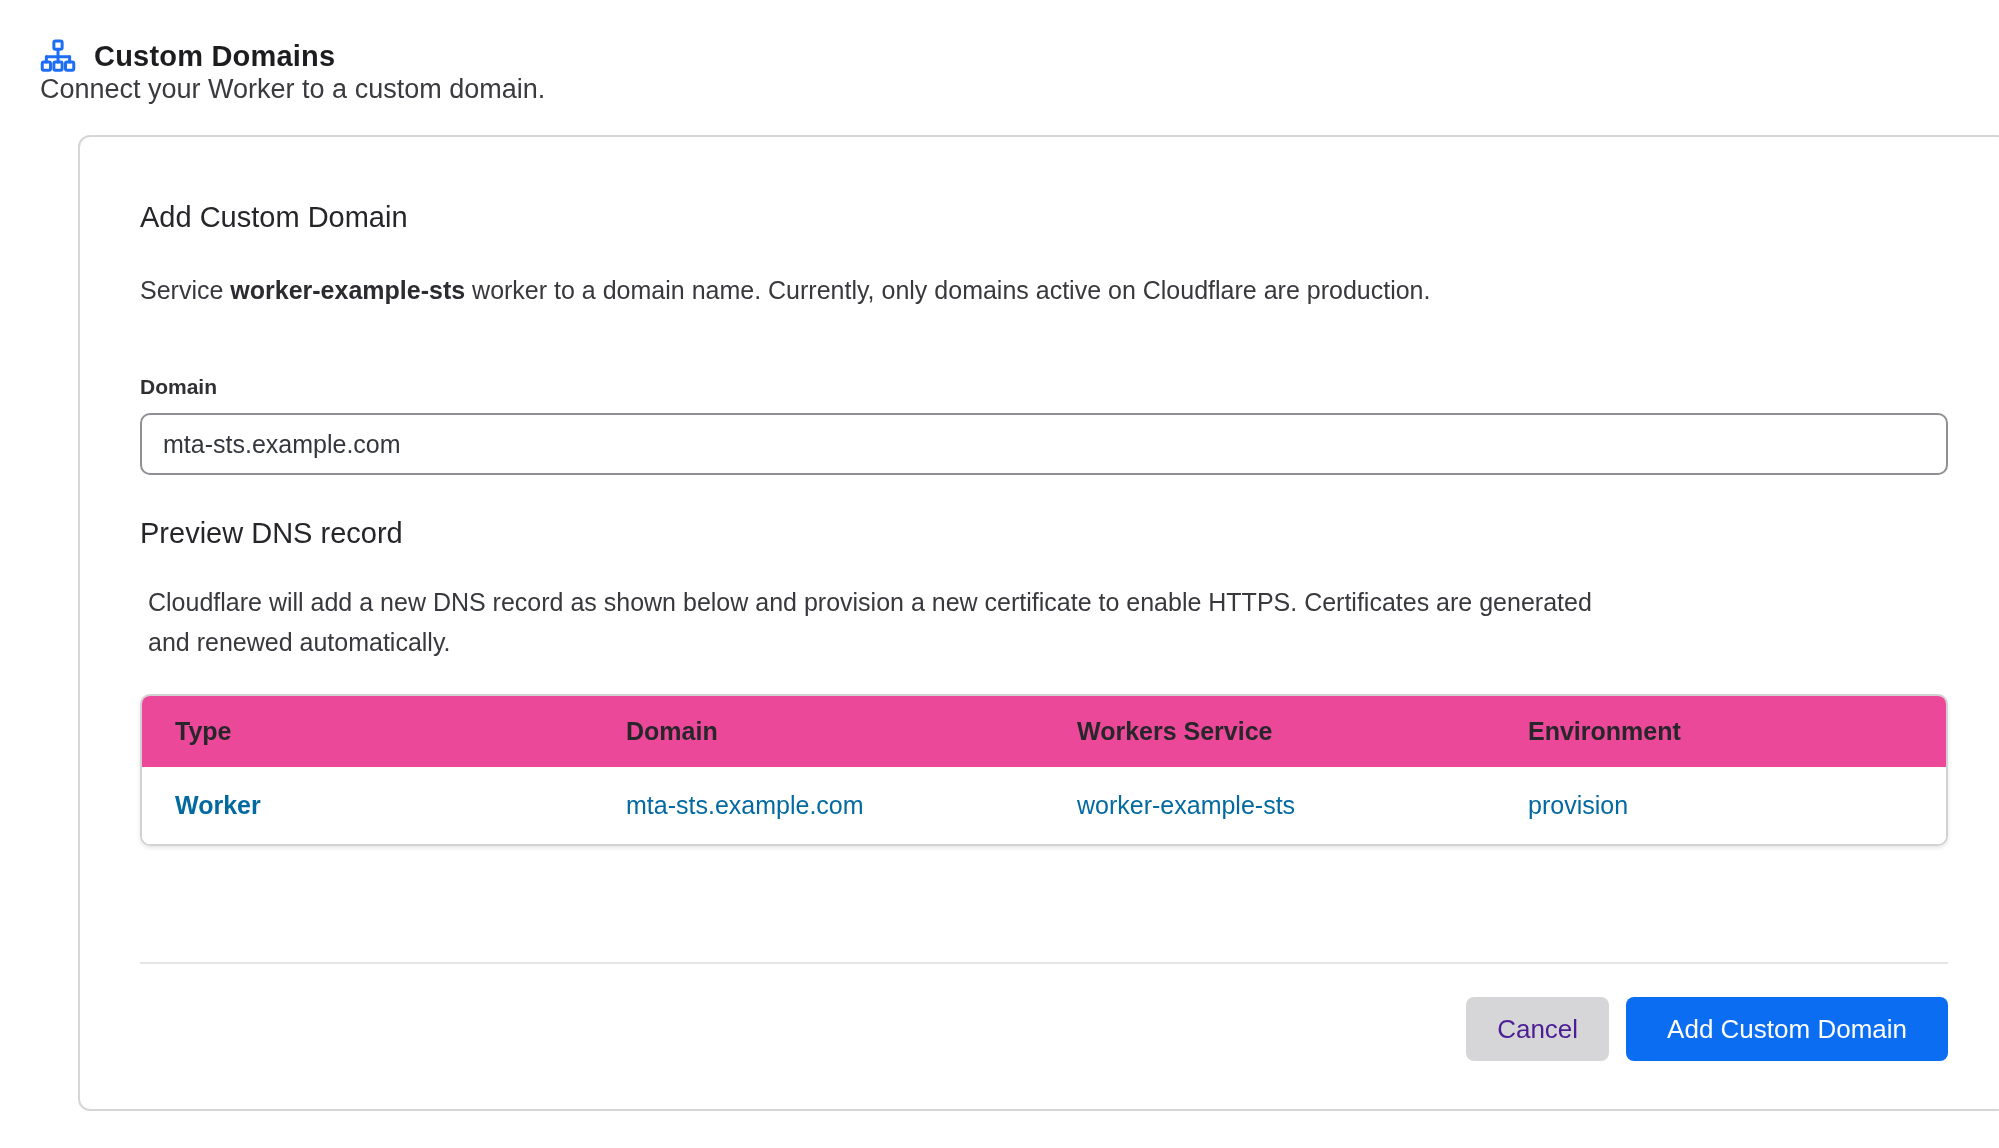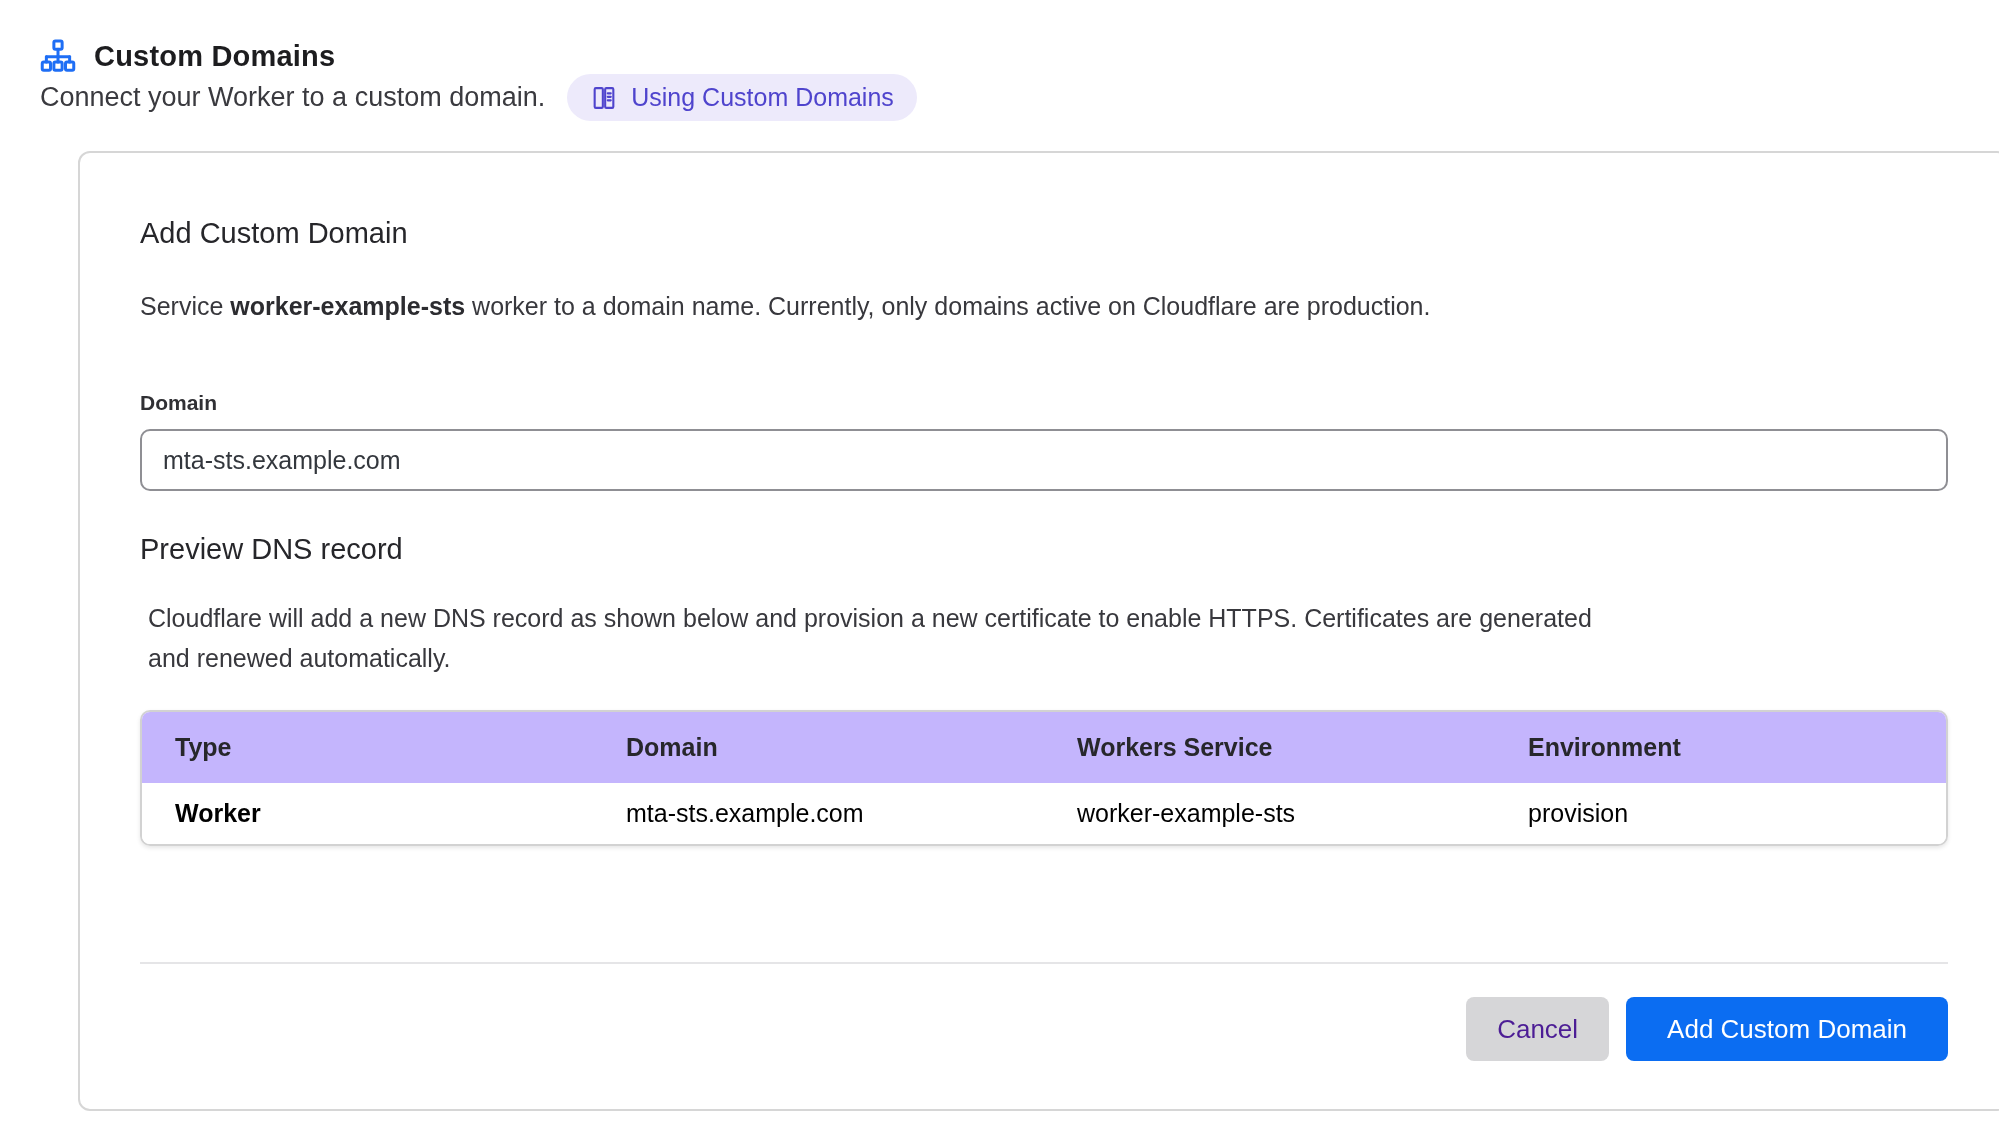--- a/index.html
+++ b/index.html
@@ -51,24 +51,24 @@
 
   
   .dns-table-wrap {
     margin-top: 32px;
     border: 2px solid #d2d2d2; border-radius: 10px;
     box-shadow: 0 2px 4px rgba(0,0,0,0.10);
     overflow: hidden;
   }
   table.dns-table { width: 100%; border-collapse: collapse; font-size: 25px; }
   table.dns-table th {
-    background: #c4b5fd; text-align: left; font-weight: 600; color: #27272b;
+    background: #ec4899; text-align: left; font-weight: 600; color: #27272b;
     padding: 21px 33px; width: 25%;
   }
-  table.dns-table td { background: #fff; padding: 16px 33px; color: #000000; }
+  table.dns-table td { background: #fff; padding: 24px 33px; color: #0369a1; }
   td.cell-bold { font-weight: 700; color: #28282c; }
 
   
   .footer-divider { margin-top: 116px; border-top: 2px solid #e5e5e7; height: 0; }
   .footer { margin-top: 33px; display: flex; justify-content: flex-end; gap: 17px; }
   .btn {
     height: 64px; border: none; border-radius: 8px; font-size: 26px;
     font-family: "Liberation Sans", sans-serif; cursor: pointer;
     display: inline-flex; align-items: center; justify-content: center;
   }
@@ -90,30 +90,20 @@
         <rect x="1.5" y="16" width="5.5" height="5.5" rx="1"></rect>
         <rect x="9.25" y="16" width="5.5" height="5.5" rx="1"></rect>
         <rect x="17" y="16" width="5.5" height="5.5" rx="1"></rect>
       </svg>
     </span>
     <span class="page-title">Custom Domains</span>
   </div>
 
   <div class="subtitle-row">
     <span class="subtitle">Connect your Worker to a custom domain.</span>
-    <span class="docs-badge">
-      <span style="display:flex;">
-        <svg width="28" height="28" viewBox="0 0 24 24" fill="none" stroke="#4f44cd" stroke-width="1.8" stroke-linecap="round" stroke-linejoin="round">
-          <rect x="4" y="3.5" width="7" height="17" rx="1"></rect>
-          <rect x="13" y="3.5" width="7" height="17" rx="1"></rect>
-          <path d="M15.2 8 h2.6 M15.2 11 h2.6 M15.2 14 h2.6"></path>
-        </svg>
-      </span>
-      <span class="docs-label">Using Custom Domains</span>
-    </span>
   </div>
 
   <div class="card">
 
     <h2 class="section-heading">Add Custom Domain</h2>
 
     <p class="intro"><span>Service </span><span class="bold">worker-example-sts</span><span> worker to a domain name. Currently, only domains active on Cloudflare are production.</span></p>
 
     <div class="field">
       <label class="field-label">Domain</label>

